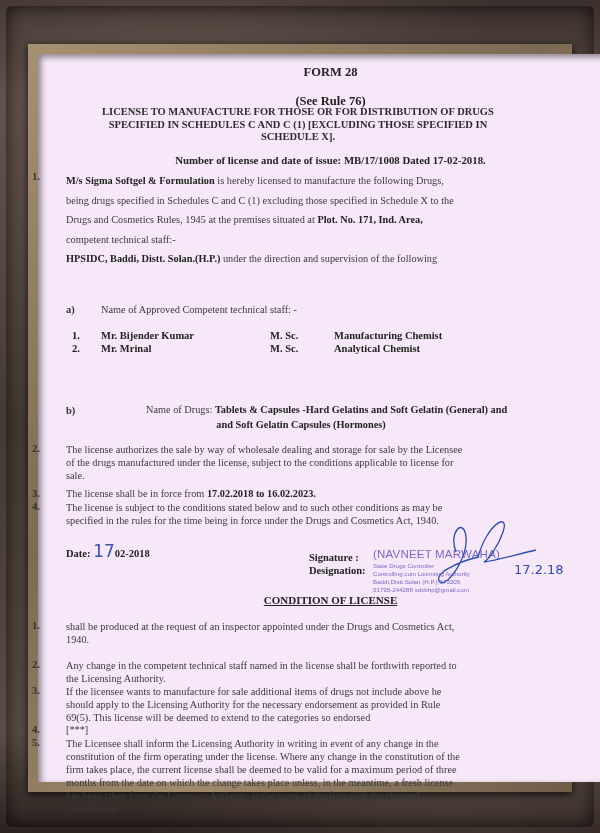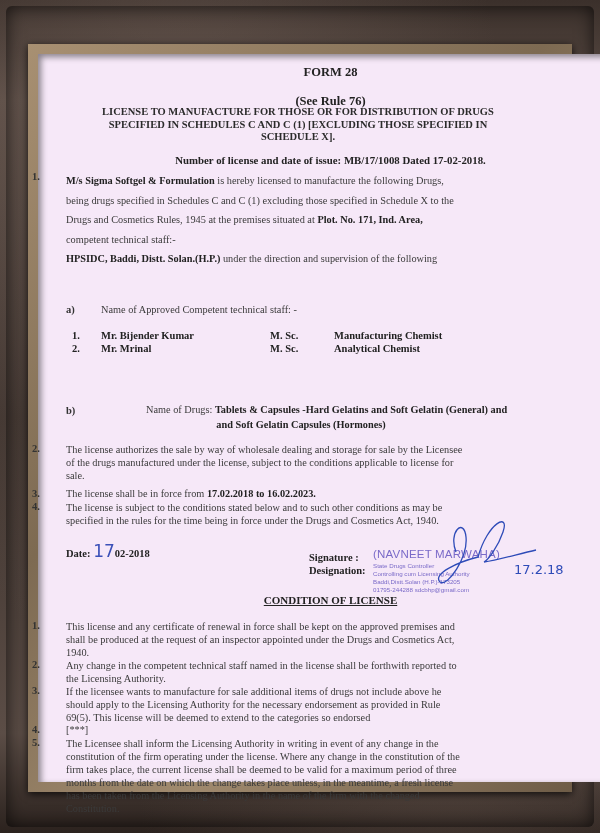--- a/index.html
+++ b/index.html
@@ -115,21 +115,20 @@
     <path d="M38 40 C 30 20, 46 5, 48 25 C 50 45, 30 75, 22 70 C 14 62, 40 50, 60 45 C 70 10, 92 0, 85 20 C 80 35, 70 48, 66 50 C 80 48, 100 42, 118 38" fill="none" stroke="#2e4bb8" stroke-width="1.3"></path>
     <text x="96" y="62" font-family="DejaVu Sans, sans-serif" font-size="13" fill="#2e4bb8">17.2.18</text>
   </svg>
 
   <div class="t1 center" style="top:540px;font-size:11px;">
     <u>CONDITION OF LICENSE</u>
   </div>
 
   <div class="num" style="left:-6px;top:566px;">1.</div>
   <div class="para" style="left:28px;top:566px;width:492px;line-height:13px;">
-    <div>This license and any certificate of renewal in force shall be kept on the approved premises and</div>
     <div>shall be produced at the request of an inspector appointed under the Drugs and Cosmetics Act,</div>
     <div>1940.</div>
   </div>
 
   <div class="num" style="left:-6px;top:605px;">2.</div>
   <div class="para" style="left:28px;top:605px;width:492px;line-height:13px;">
     <div>Any change in the competent technical staff named in the license shall be forthwith reported to</div>
     <div>the Licensing Authority.</div>
   </div>
 

